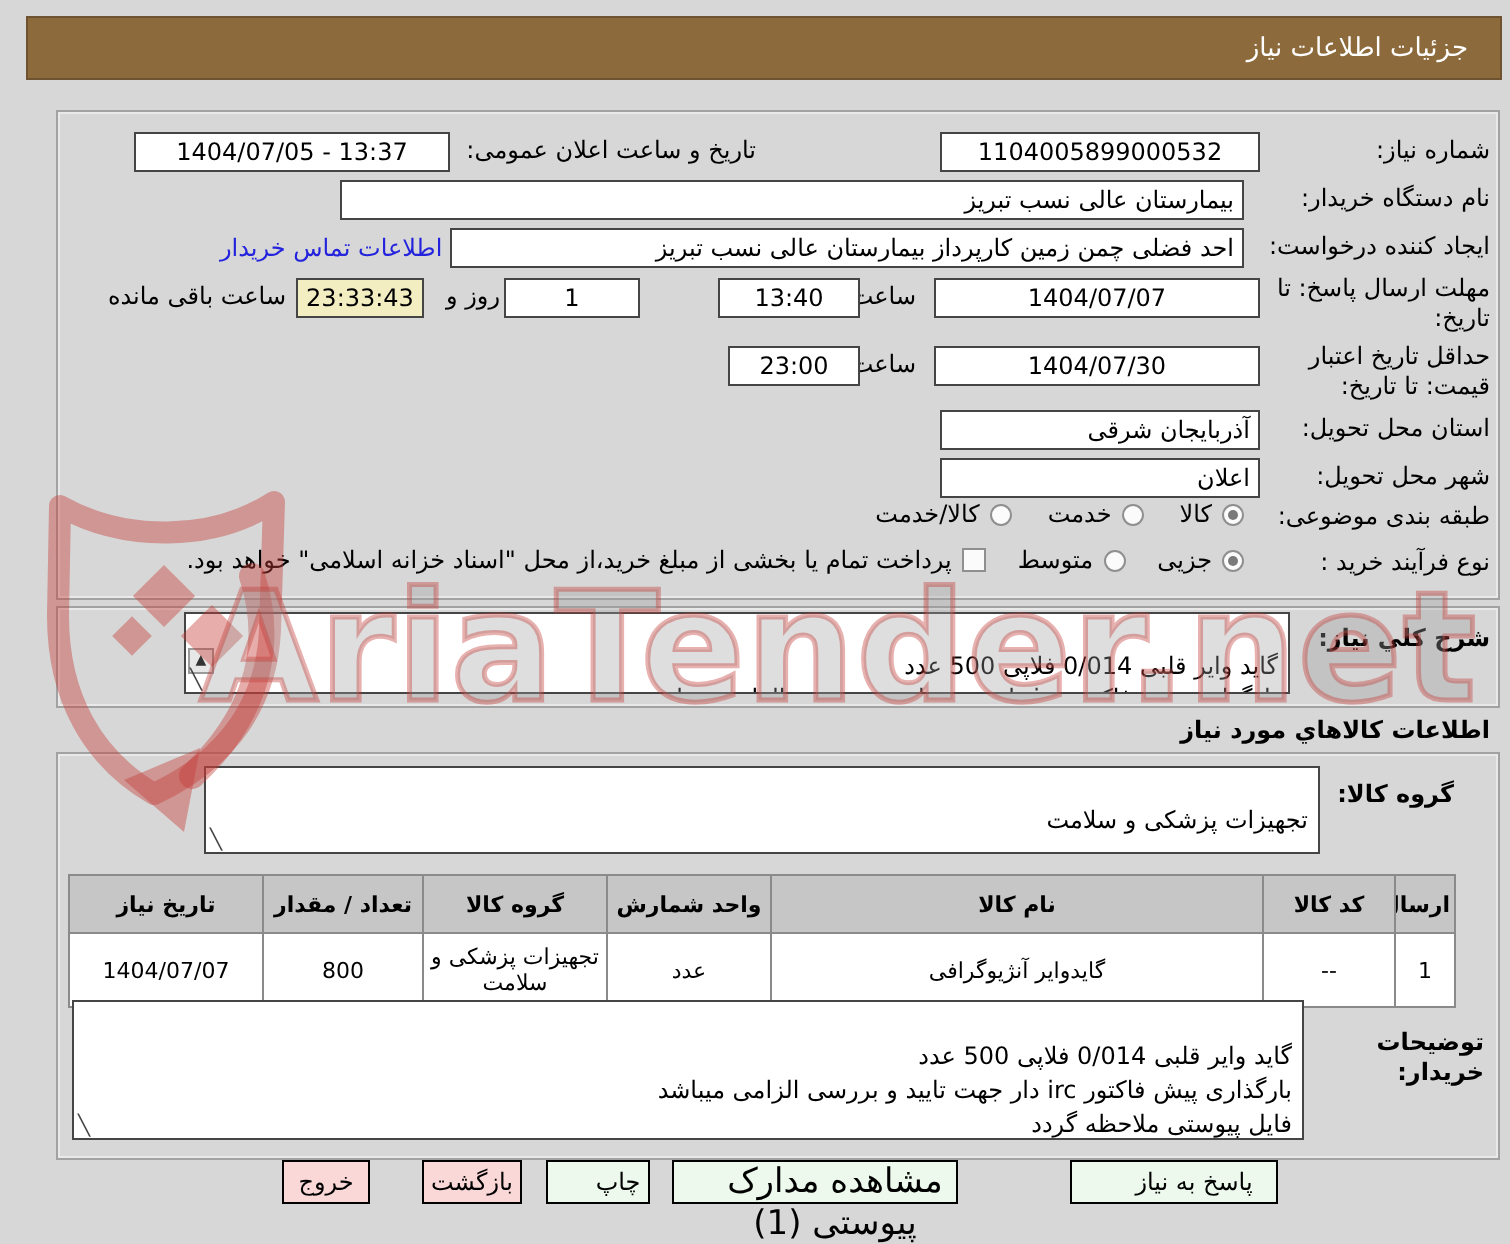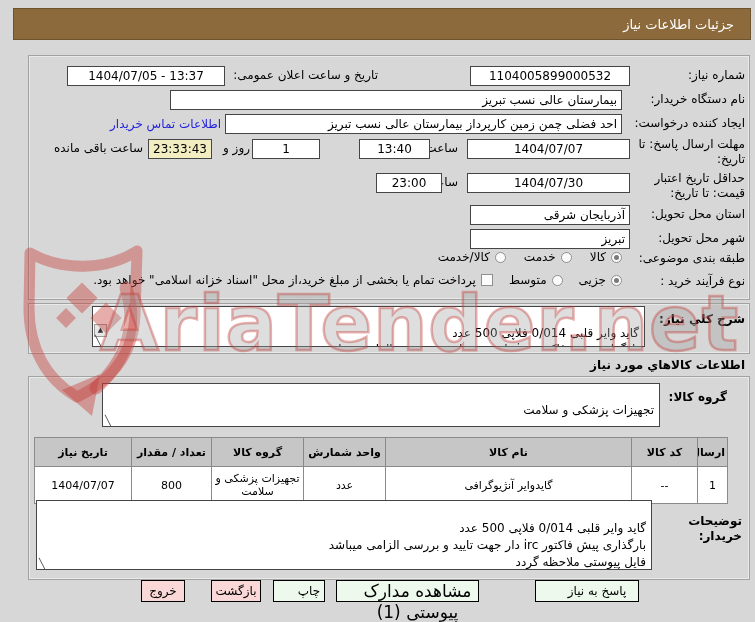--- a/index.html
+++ b/index.html
@@ -96,26 +96,26 @@
   <div class="fld center ltr" style="left:359px; top:139px; width:61px;">13:40</div>
   <div class="fld center" style="left:252px; top:139px; width:58px;">1</div>
   <div class="lbl" style="right:505px; top:141px; white-space:nowrap;">روز و</div>
   <div class="fld center ltr yellow" style="left:148px; top:139px; width:54px;">23:33:43</div>
   <div class="lbl" style="right:612px; top:141px; white-space:nowrap;">ساعت باقی مانده</div>
 
   <div class="lbl" style="right:10px; top:171px; width:125px;">حداقل تاریخ اعتبار
 قیمت: تا تاریخ:</div>
   <div class="fld center ltr" style="left:467px; top:173px; width:153px;">1404/07/30</div>
   <div class="lbl" style="right:297px; top:175px; white-space:nowrap;">ساعت</div>
-  <div class="fld center ltr" style="left:376px; top:173px; width:56px;">23:00</div>
+  <div class="fld center ltr" style="left:364px; top:173px; width:56px;">23:00</div>
 
   <div class="lbl" style="right:10px; top:207px;">استان محل تحویل:</div>
   <div class="fld rightal" style="left:470px; top:205px; width:150px;">آذربایجان شرقی</div>
   <div class="lbl" style="right:10px; top:231px;">شهر محل تحویل:</div>
-  <div class="fld rightal" style="left:470px; top:229px; width:150px;">تبریز</div>
+  <div class="fld rightal" style="left:470px; top:229px; width:150px;">اعلان</div>
 
   <div class="lbl" style="right:10px; top:251px;">طبقه بندی موضوعی:</div>
   <div class="optrow" style="left:396px; top:249px; width:226px; height:16px; gap:18px;">
     <span class="opt">
       <span class="radio sel"></span>
       <span>کالا</span>
     </span>
     <span class="opt">
       <span class="radio"></span>
       <span>خدمت</span>

